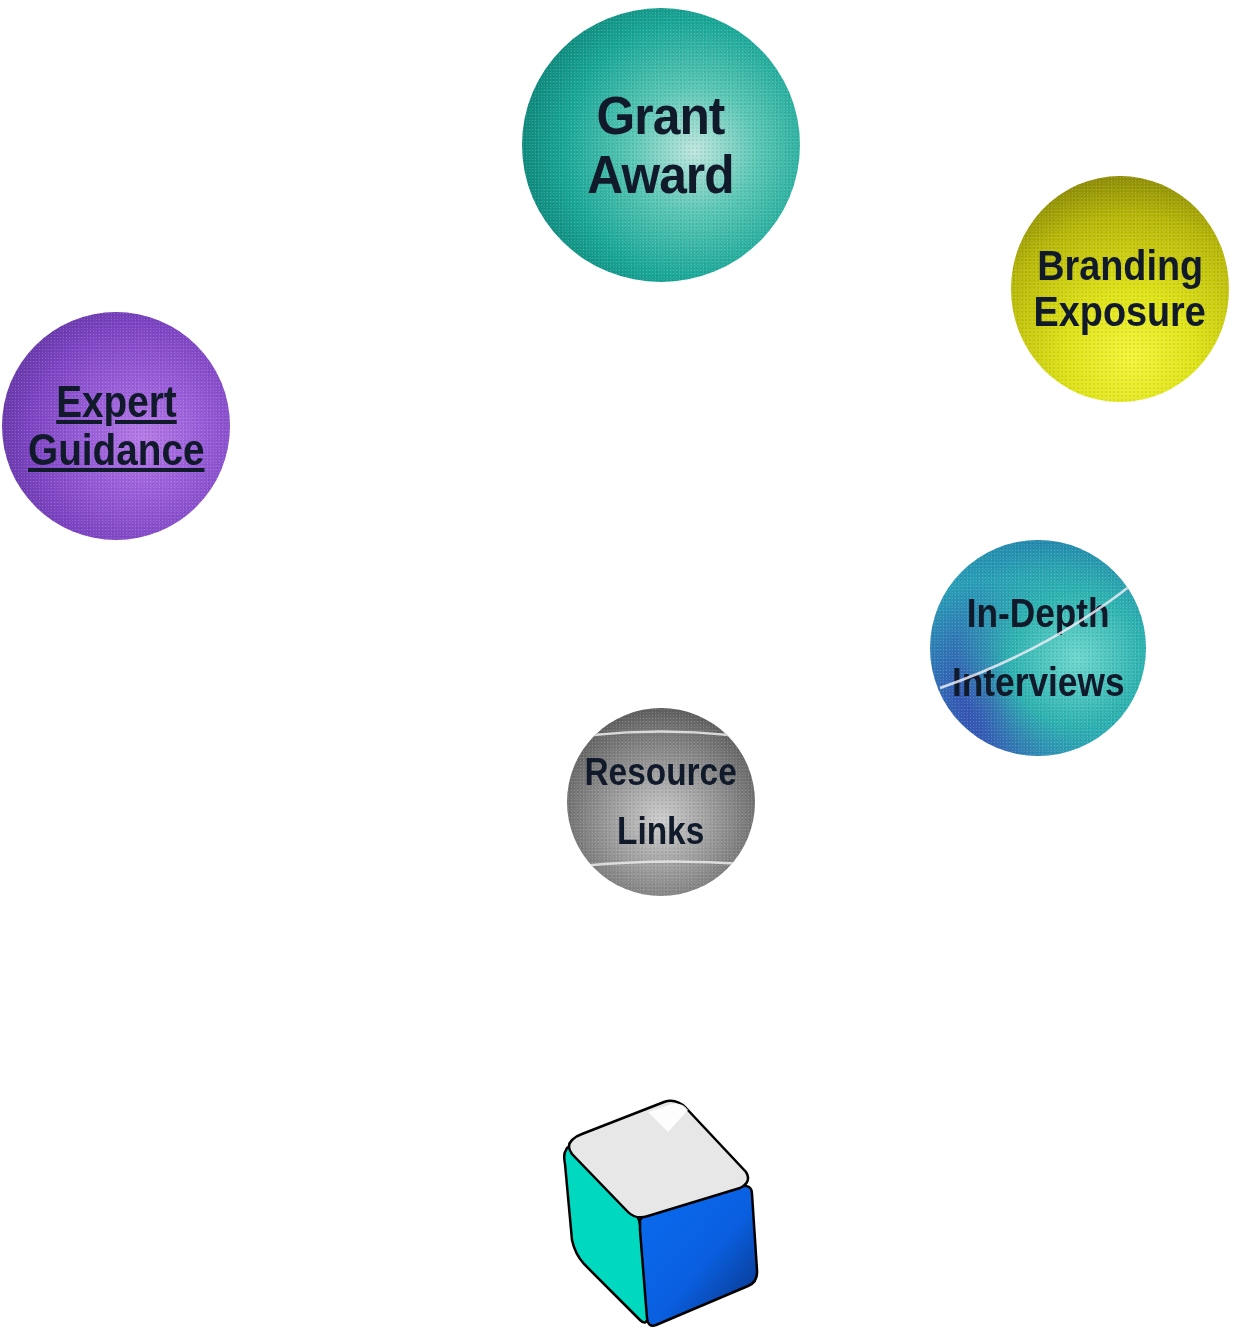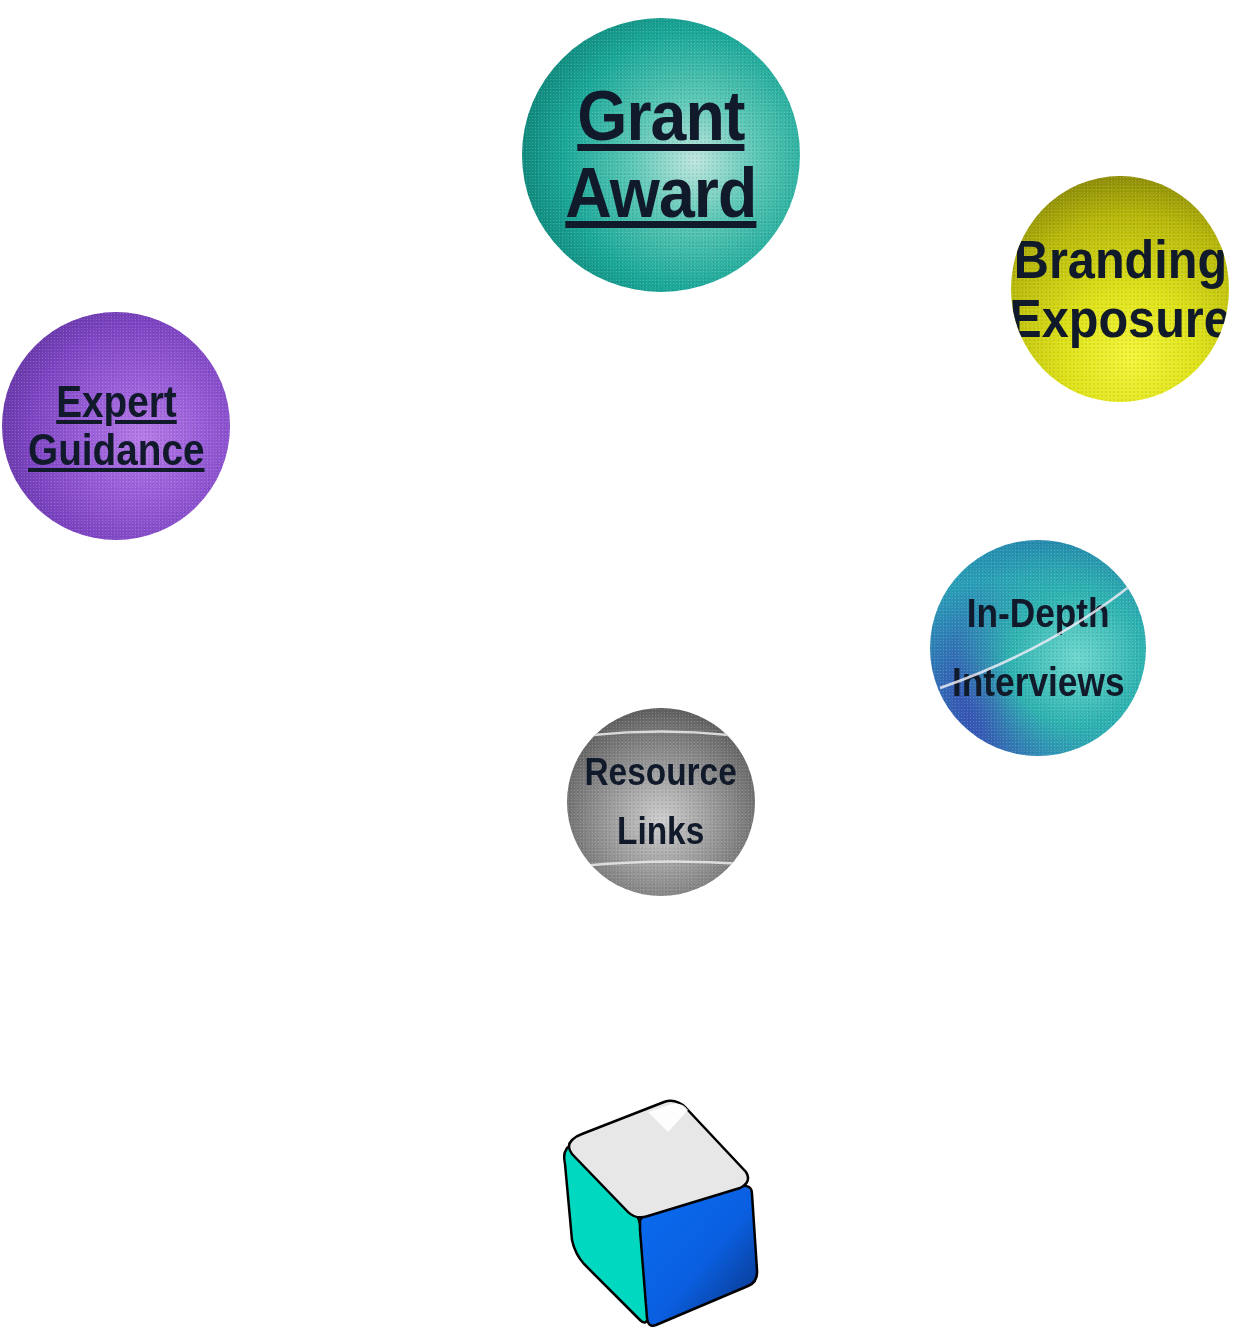--- a/index.html
+++ b/index.html
@@ -14,29 +14,29 @@
     .sphere .line { display: block; white-space: nowrap; position: relative; z-index: 2; }
     .grain {
       position: absolute; inset: 0; border-radius: 50%; pointer-events: none; z-index: 1;
       background-image:
         radial-gradient(rgba(255,255,255,0.18) 0.6px, transparent 0.8px),
         radial-gradient(rgba(0,0,0,0.14) 0.6px, transparent 0.8px);
       background-size: 3px 3px, 4px 4px;
       background-position: 0 0, 1px 2px;
     }
     #s-grant {
-      left: 522px; top: 18px; width: 278px; height: 274px;
+      left: 522px; top: 8px; width: 278px; height: 274px;
       background: radial-gradient(circle at 62% 52%, #bfe7df 0%, #5bc8b6 28%, #1aa899 58%, #0d7f73 85%, #0a6d63 100%);
-      font-size: 70px; letter-spacing: -1px; text-decoration: underline;
+      font-size: 54px; letter-spacing: -1px;
     }
     #s-grant .line { transform: scaleX(0.92); }
     #s-brand {
       left: 1011px; top: 176px; width: 218px; height: 226px;
       background: radial-gradient(circle at 55% 80%, #f4f63a 0%, #e0e41a 30%, #b7b80a 65%, #6d6a06 100%);
-      font-size: 54px;
+      font-size: 42px;
       align-items: center;
     }
     #s-brand .line { transform: scaleX(0.9); }
     #s-expert {
       left: 2px; top: 312px; width: 228px; height: 228px;
       background: radial-gradient(circle at 62% 55%, #b77be8 0%, #9a5fda 30%, #7e45c4 60%, #4e2a88 100%);
       font-size: 44px;
       text-decoration: underline;
     }
     #s-expert .line { transform: scaleX(0.88); }

